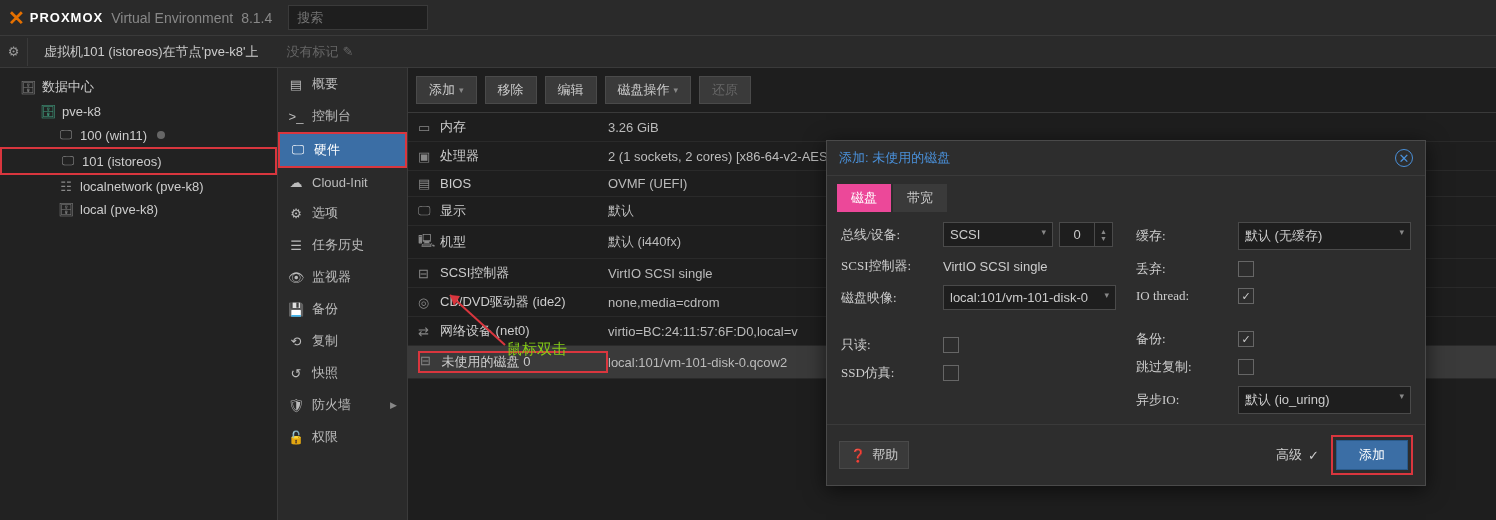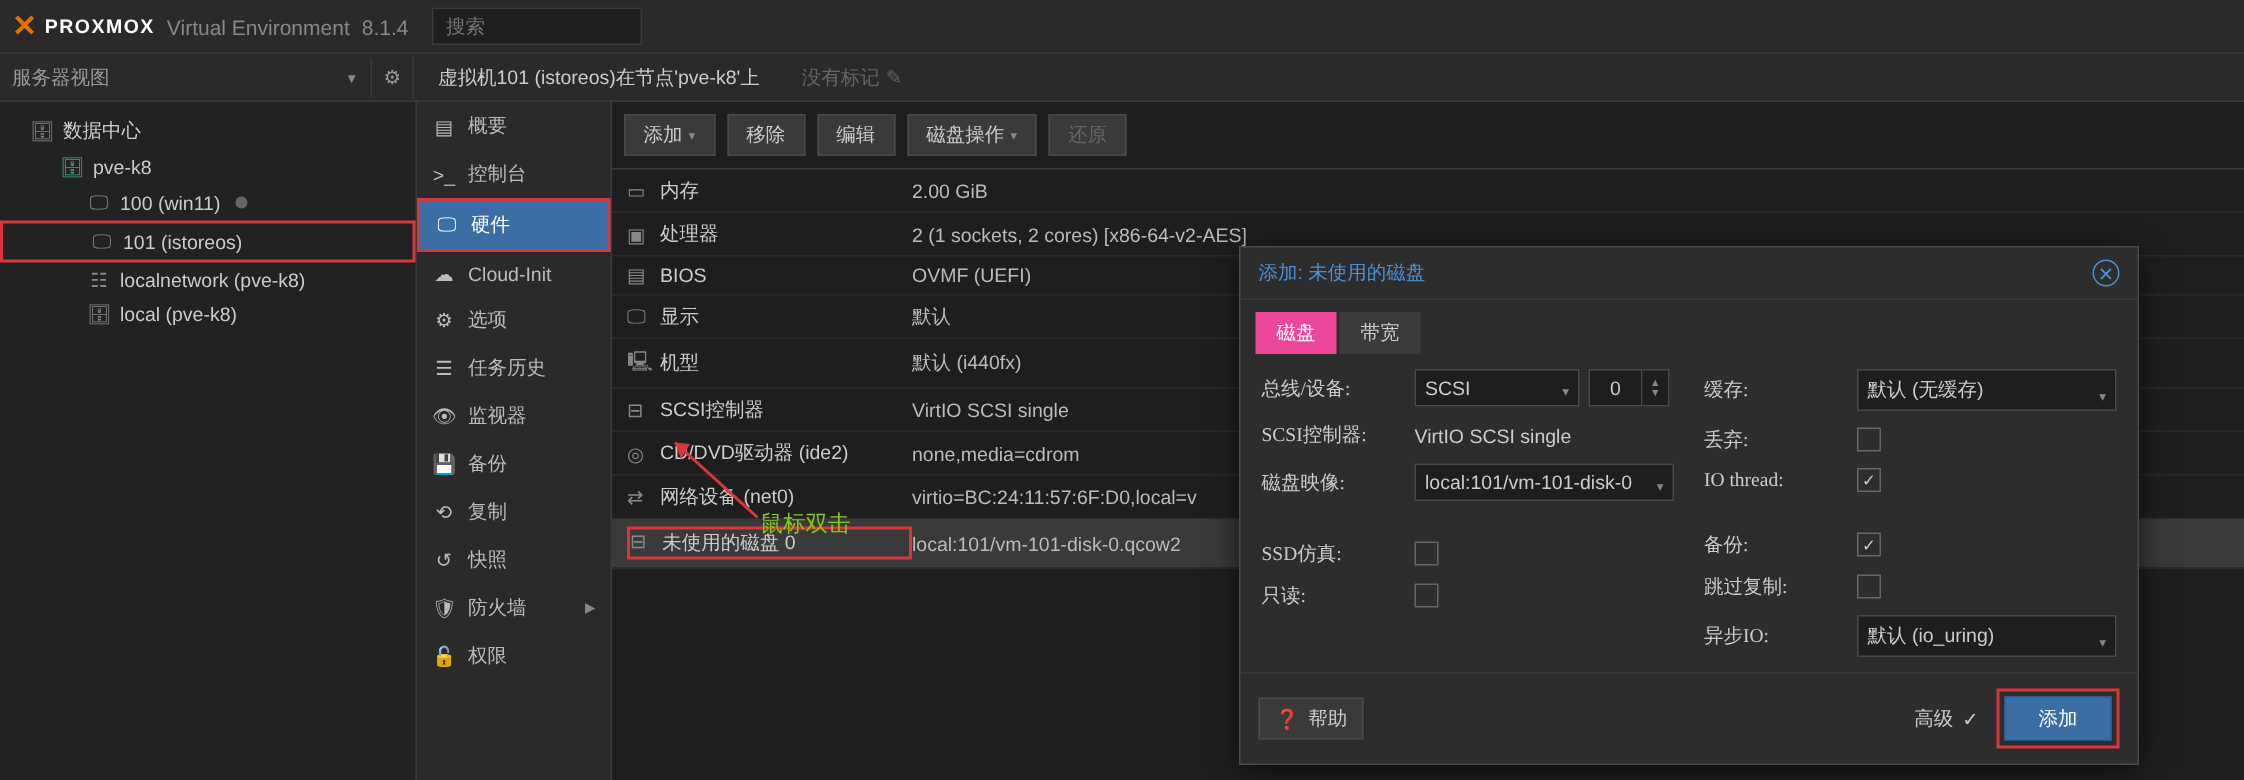--- a/index.html
+++ b/index.html
@@ -43,32 +43,32 @@
 .hw-row { display:flex; align-items:center; padding:5px 10px; border-bottom:1px solid #2a2a2a; }
 .hw-row.selected { background:#3a3a3a; }
 .hw-icon { width:22px; color:#888; }
 .hw-label { width:168px; color:#ccc; }
 .hw-val { color:#bbb; }
 
 .annot { position:absolute; color:#84cc16; font-size:15px;margin-left:12px; }
 .arrow { position:absolute; }
 
 
-.dialog { position:absolute; left:826px; top:164px; width:600px; background:#2d2d2d; border:1px solid #4a4a4a; box-shadow:0 4px 20px rgba(0,0,0,.6); }
+.dialog { position:absolute; left:826px; top:140px; width:600px; background:#2d2d2d; border:1px solid #4a4a4a; box-shadow:0 4px 20px rgba(0,0,0,.6); }
 .dlg-titlebar { display:flex; justify-content:space-between; align-items:center; padding:8px 12px; border-bottom:1px solid #3a3a3a; }
 .dlg-title { color:#4a90d9; }
 .dlg-close { color:#4a90d9; border:1px solid #4a90d9; border-radius:50%; width:18px; height:18px; display:flex; align-items:center; justify-content:center; font-size:11px; cursor:pointer; }
 .dlg-tabs { display:flex; padding:8px 10px 0 10px; gap:2px; }
 .dlg-tab { padding:5px 14px; background:#3a3a3a; color:#ccc; cursor:pointer; }
 .dlg-tab.active { background:#ec4899; color:#fff; }
 .dlg-body { padding:10px 14px; display:flex; gap:20px; }
 .dlg-col { flex:1; display:flex; flex-direction:column; gap:10px; }
 .fld { display:flex; align-items:center; }
 .fld label { width:102px; color:#ccc;font-family:Liberation Serif, serif; }
-.fld .inp { flex:1; background:#1e1e1e; border:1px solid #4a4a4a; color:#ccc; padding:4px 6px; display:flex; justify-content:space-between; align-items:flex-end; }
+.fld .inp { flex:1; background:#1e1e1e; border:1px solid #4a4a4a; color:#ccc; padding:4px 6px; display:flex; justify-content:space-between; align-items:flex-start; }
 .fld .chk { width:16px; height:16px; border:1px solid #666; display:flex; align-items:center; justify-content:center; color:#ccc; font-size:11px; }
 .dlg-footer { display:flex; justify-content:space-between; align-items:center; padding:10px 12px; border-top:1px solid #3a3a3a; }
 .btn-primary { background:#3b6ea5; color:#fff; border:1px solid #2a5a8a; padding:5px 22px; cursor:pointer; }
 .adv { display:flex; align-items:center; gap:6px; color:#ccc; }
 .help-btn { background:#3a3a3a; border:1px solid #4a4a4a; color:#ccc; padding:4px 10px; display:flex; align-items:center; gap:6px; }
 
 .caret { font-size:9px; color:#888; }
 .spin { display:flex; }
 .spin .num { width:36px; background:#1e1e1e; border:1px solid #4a4a4a; padding:4px 6px; text-align:center; }
 .spin .arrows { width:18px; background:#1e1e1e; border:1px solid #4a4a4a; border-left:none; display:flex; flex-direction:column; font-size:7px; align-items:center; justify-content:center; color:#888; }
@@ -80,24 +80,20 @@
   <div class="logo">
     <span class="logo-x">✕</span>
     <span>PROXMOX</span>
   </div>
   <span class="version">Virtual Environment</span>
   <span class="version">8.1.4</span>
   <input class="search-box" placeholder="搜索" style="">
 </div>
 
 <div class="viewbar">
-  <div class="view-sel">
-    <span>服务器视图</span>
-    <span class="caret">▼</span>
-  </div>
   <div class="gear-btn">
     <span>⚙</span>
   </div>
   <span class="crumb">虚拟机101 (istoreos)在节点'pve-k8'上</span>
   <span class="notags">
     <span>没有标记</span>
     <span>✎</span>
   </span>
 </div>
 
@@ -193,21 +189,21 @@
       <div class="btn">
           <span>磁盘操作</span>
           <span class="caret">▾</span>
         </div>
       <div class="btn disabled">还原</div>
     </div>
     <div class="hw-table" id="hw-rows">
         <div class="hw-row">
           <span class="hw-icon">▭</span>
           <span class="hw-label">内存</span>
-          <span class="hw-val">2.00 GiB</span>
+          <span class="hw-val">3.26 GiB</span>
         </div>
         <div class="hw-row">
           <span class="hw-icon">▣</span>
           <span class="hw-label">处理器</span>
           <span class="hw-val">2 (1 sockets, 2 cores) [x86-64-v2-AES]</span>
         </div>
         <div class="hw-row">
           <span class="hw-icon">▤</span>
           <span class="hw-label">BIOS</span>
           <span class="hw-val">OVMF (UEFI)</span>
@@ -283,25 +279,25 @@
       </div>
       <div class="fld">
         <label>磁盘映像:</label>
         <div class="inp">
             <span>local:101/vm-101-disk-0</span>
             <span class="caret">▾</span>
           </div>
       </div>
       <div style="height:6px"></div>
       <div class="fld">
+        <label>只读:</label>
+        <div class="chk"></div>
+      </div>
+      <div class="fld">
         <label>SSD仿真:</label>
-        <div class="chk"></div>
-      </div>
-      <div class="fld">
-        <label>只读:</label>
         <div class="chk"></div>
       </div>
     </div>
     <div class="dlg-col">
       <div class="fld">
         <label>缓存:</label>
         <div class="inp">
             <span>默认 (无缓存)</span>
             <span class="caret">▾</span>
           </div>

